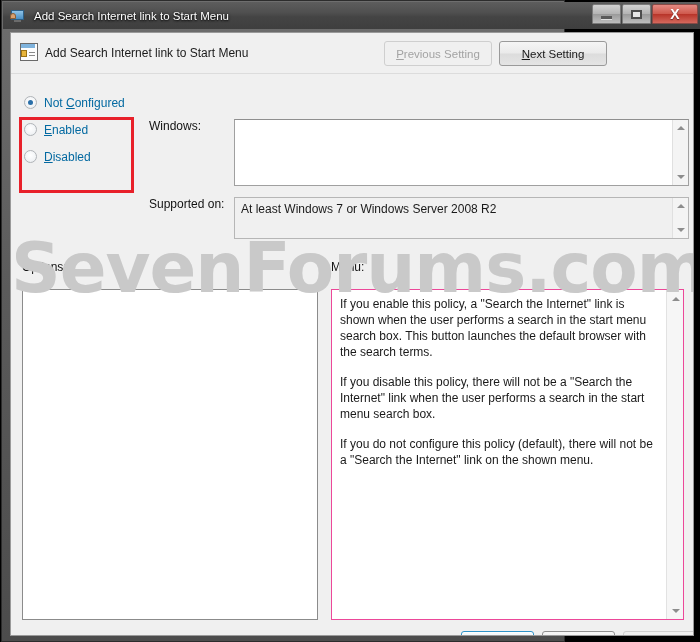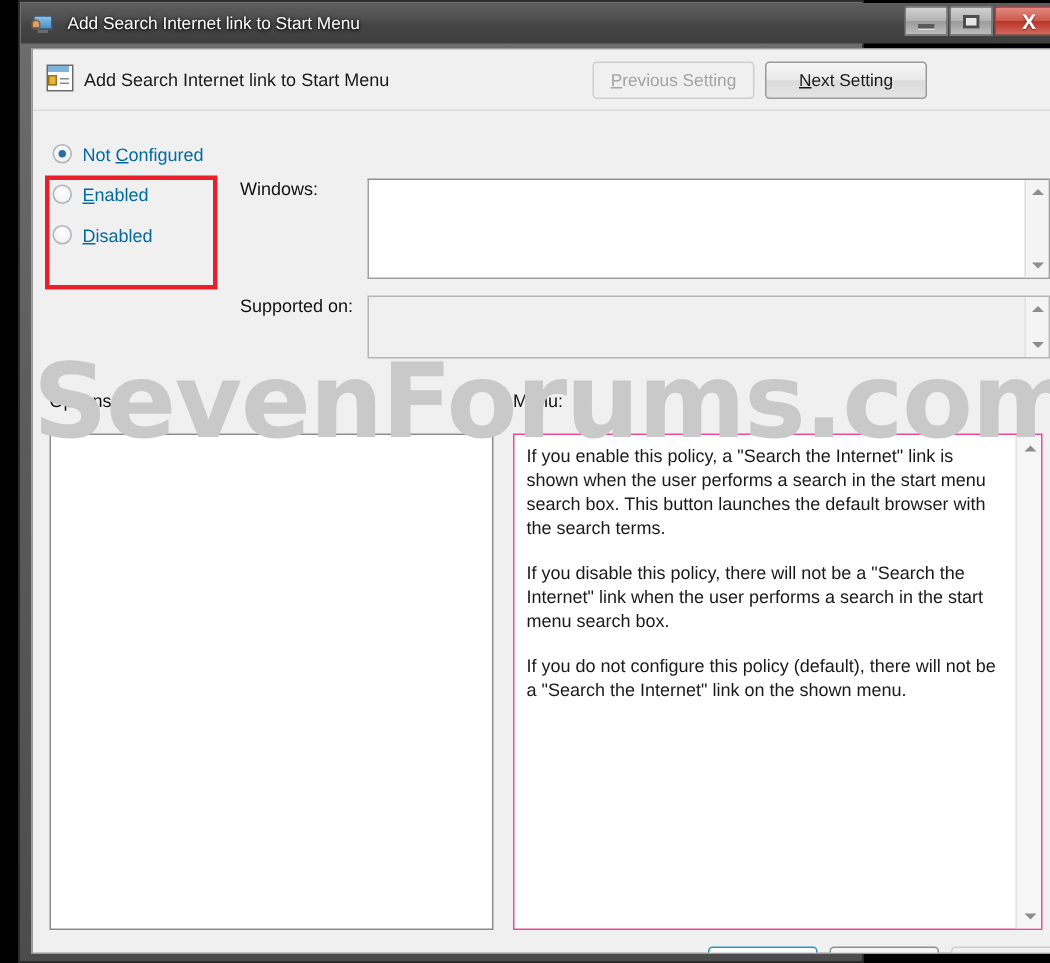--- a/index.html
+++ b/index.html
@@ -10,21 +10,21 @@
   body {
     width: 700px;
     height: 642px;
     font-family: "Liberation Sans", sans-serif;
     overflow: hidden;
   }
 
   
   #window {
     position: absolute;
-    left: 12px; top: 0;
+    left: 1px; top: 0;
     width: 564px; height: 642px;
     box-sizing: border-box;
     background: linear-gradient(180deg, #6e6e6e 0%, #5b5b5b 45%, #4c4c4c 100%);
     border: 1px solid #2c2c2c;
     padding: 0;
   }
 
   
   #titlebar {
     position: absolute;
@@ -473,20 +473,21 @@
             <div class="tri up"></div>
           </div>
         <div class="arrow down">
             <div class="tri down"></div>
           </div>
       </div>
     </div>
 
     <div class="field-label" id="label-supported">Supported on:</div>
     <div class="textbox" id="supported-box">
+      <div id="supported-text">At least Windows 7 or Windows Server 2008 R2</div>
       <div class="vscroll">
         <div class="arrow up">
             <div class="tri up"></div>
           </div>
         <div class="arrow down">
             <div class="tri down"></div>
           </div>
       </div>
     </div>
 

